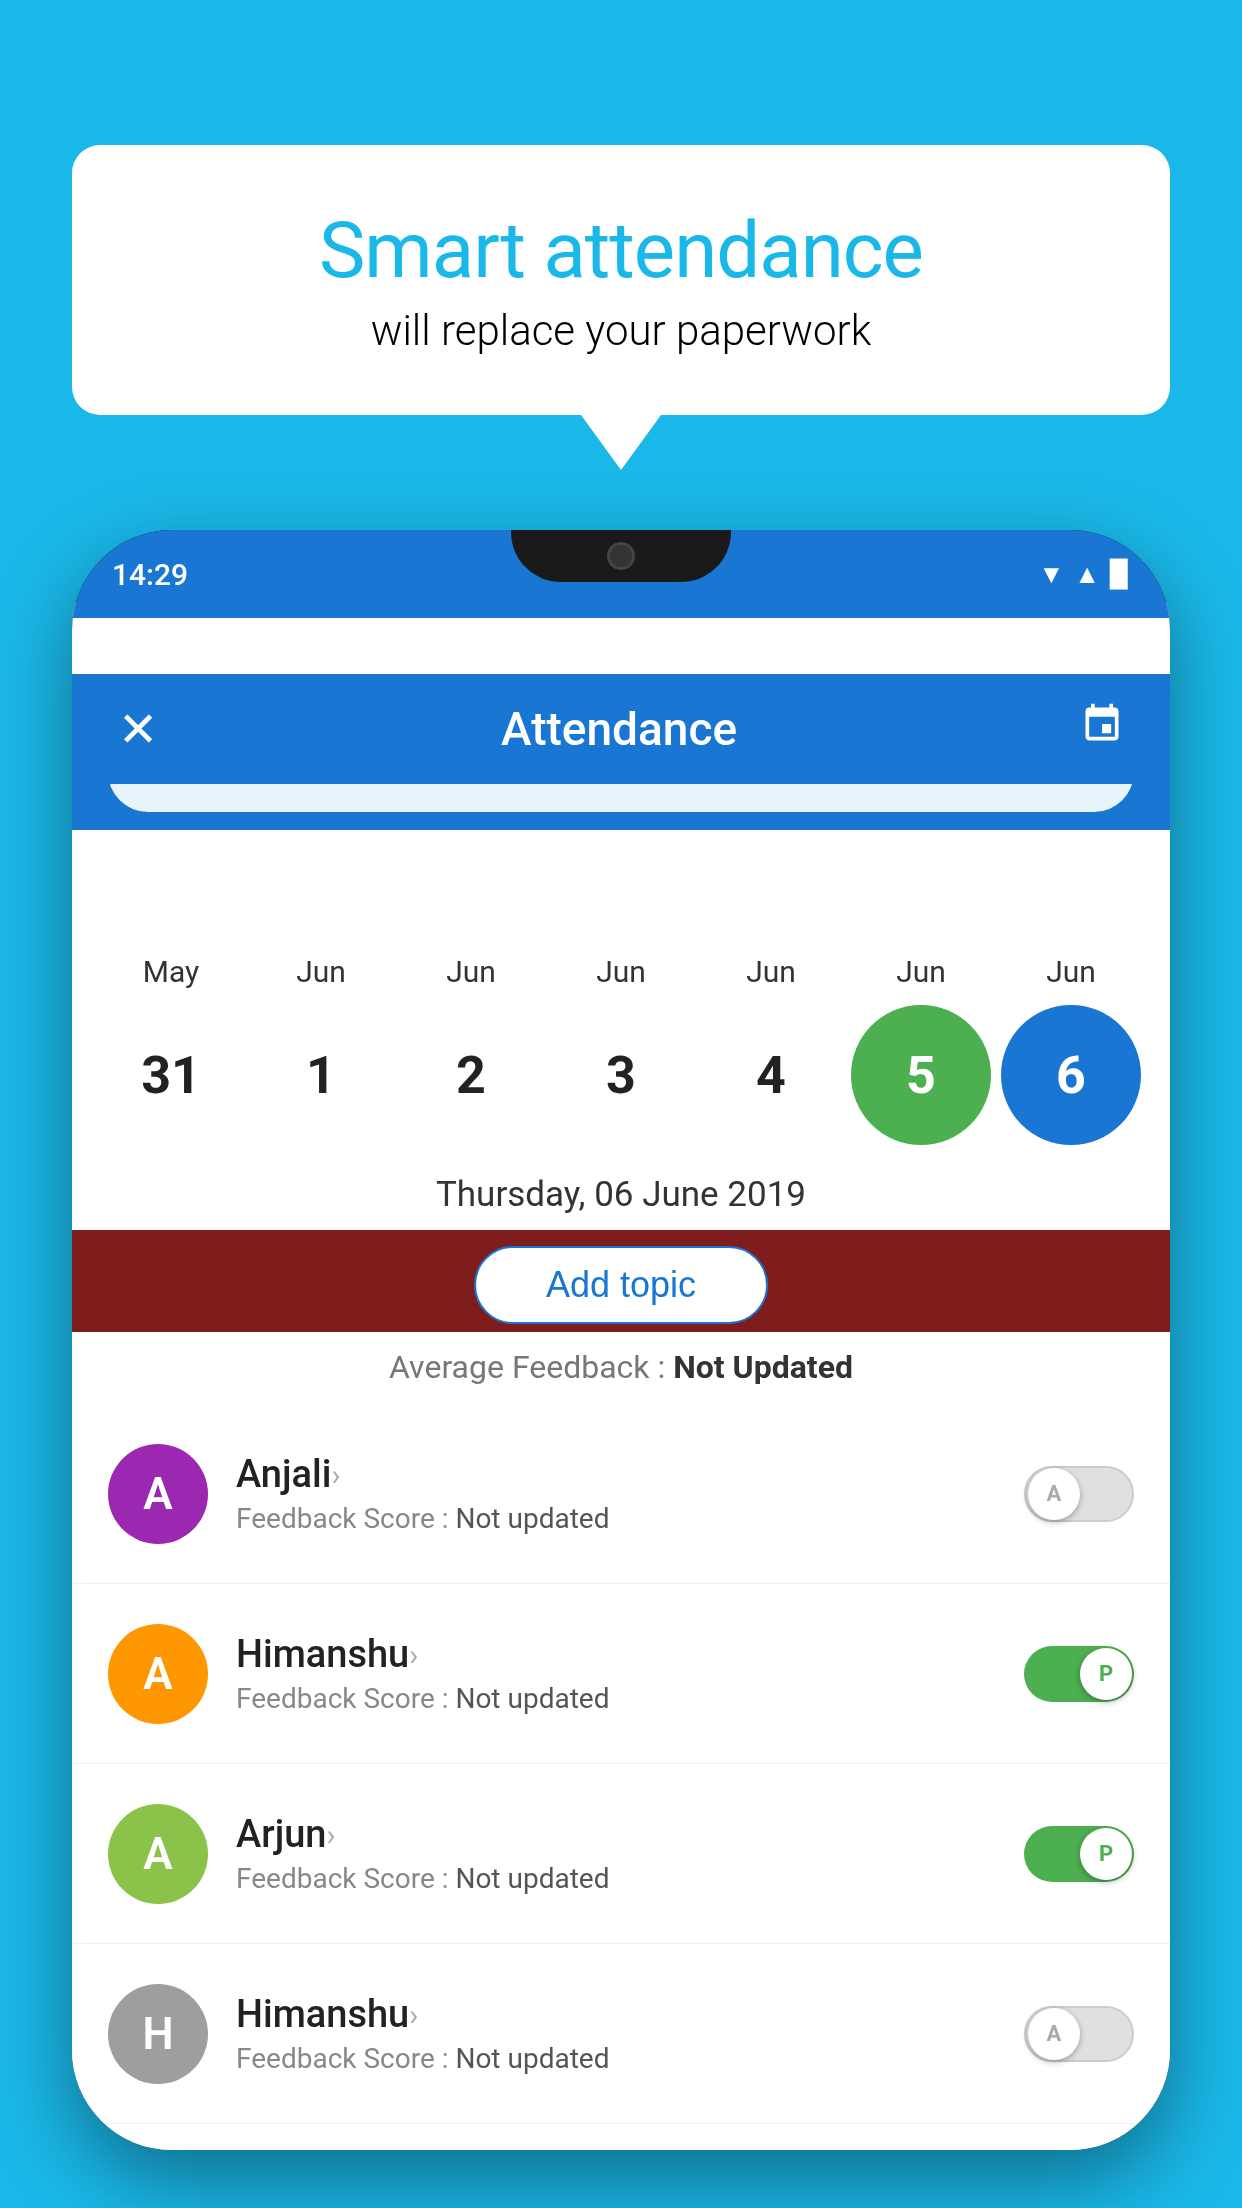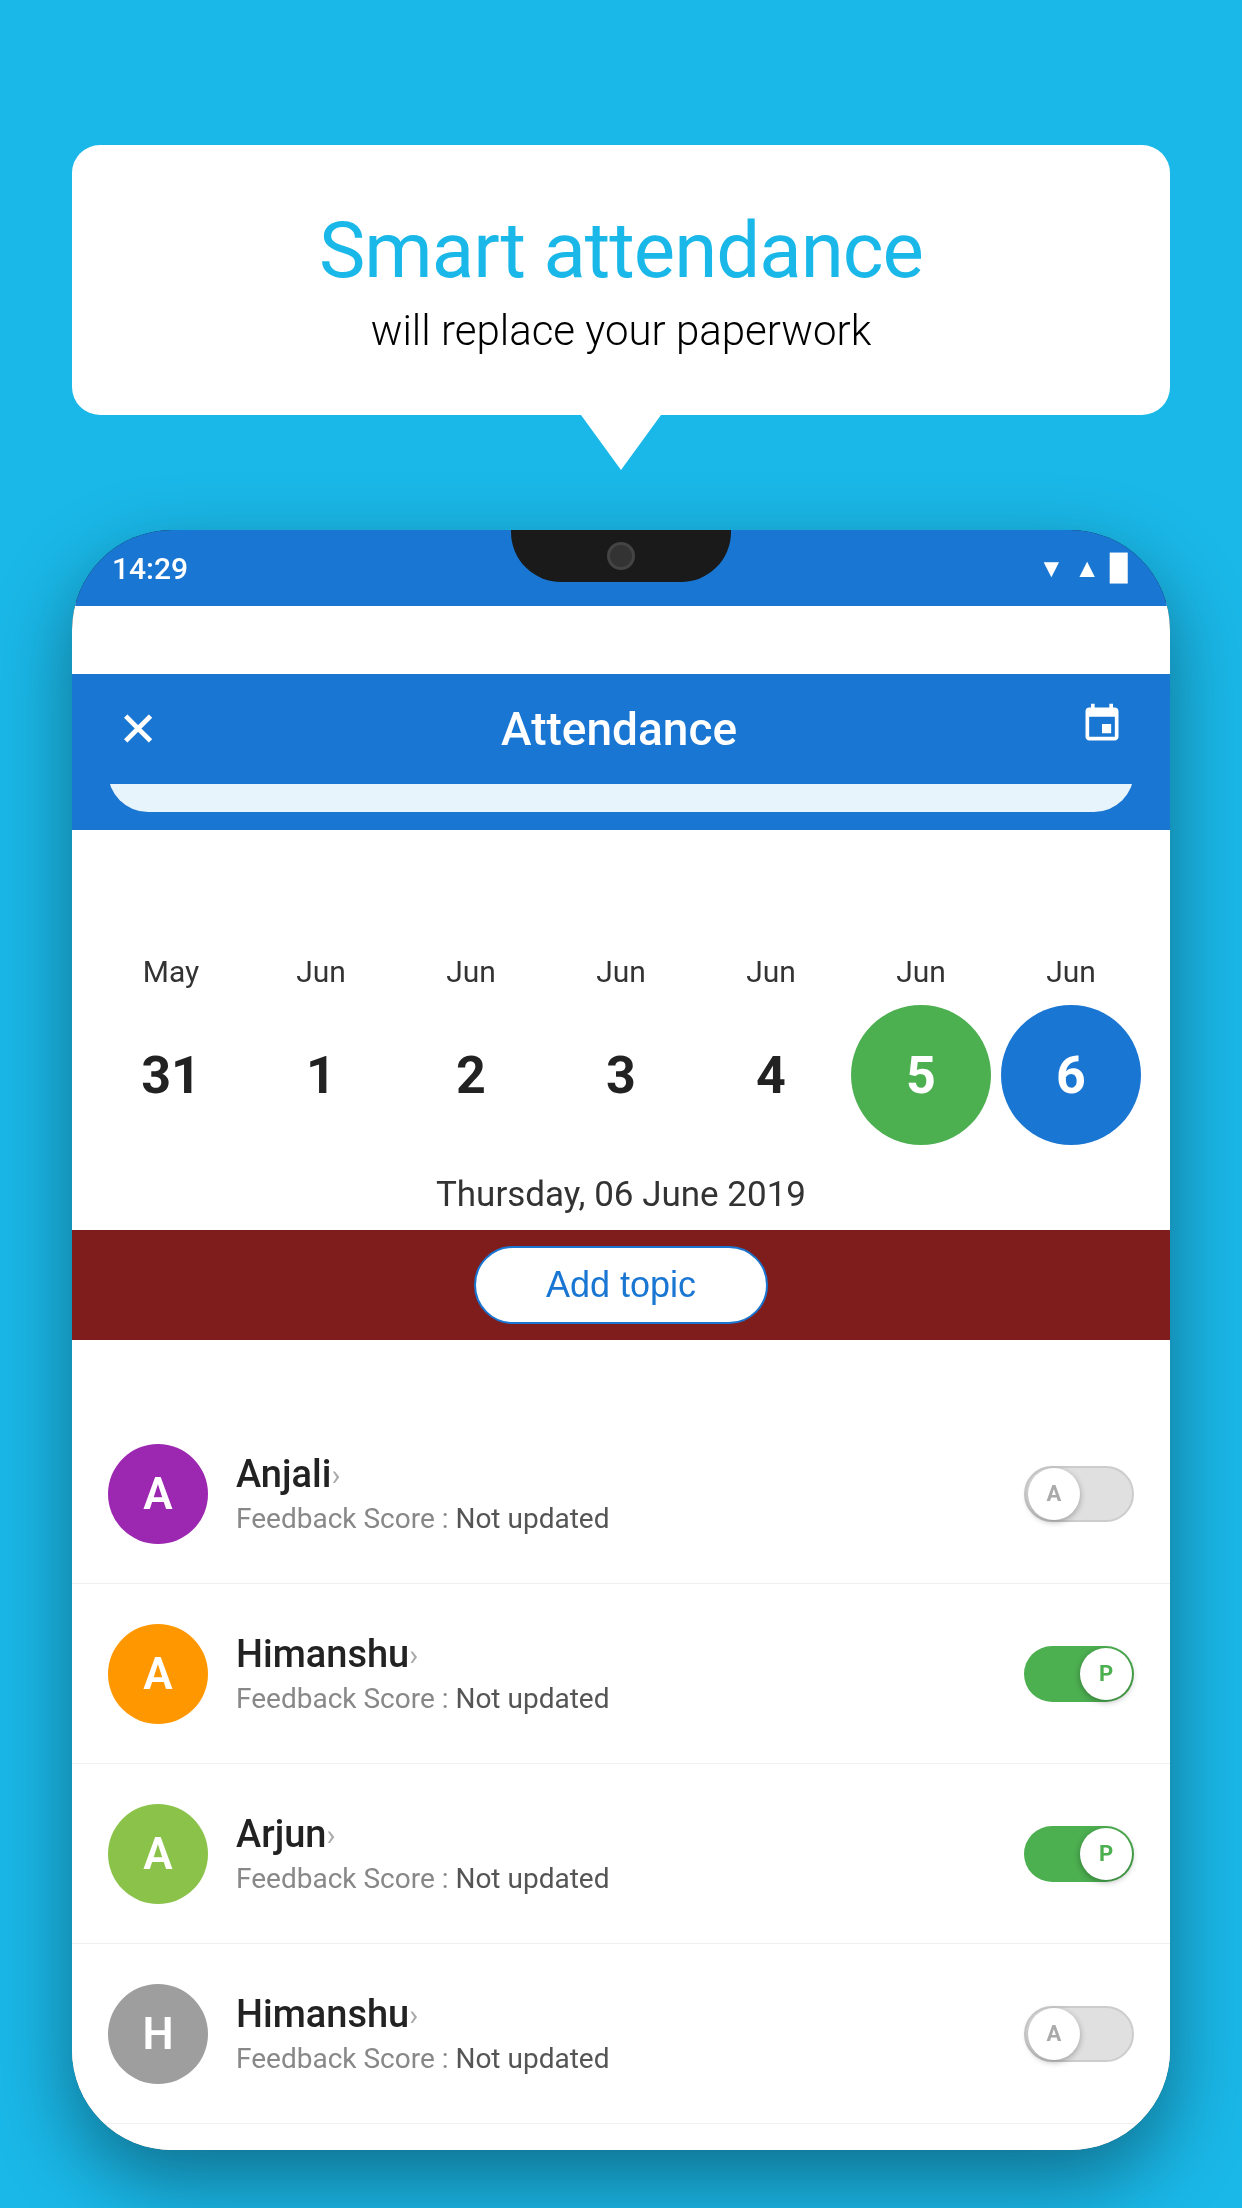--- a/index.html
+++ b/index.html
@@ -67,21 +67,21 @@
       overflow: hidden;
       box-shadow: 0 30px 80px rgba(0,0,0,0.4);
     }
 
     
     .phone-notch-bar {
       position: absolute;
       top: 0;
       left: 0;
       right: 0;
-      height: 76px;
+      height: 88px;
       background: #1976d2;
       display: flex;
       align-items: center;
       justify-content: space-between;
       padding: 0 40px;
       z-index: 10;
     }
 
     .phone-notch {
       position: absolute;
@@ -524,20 +524,25 @@
     </div>
 
     <div class="date-info">
       <span class="date-full">Thursday, 06 June 2019</span>
     </div>
 
     <div class="add-topic-container">
       <button class="add-topic-btn">Add topic</button>
     </div>
 
+    <div class="avg-feedback">
+      <span class="avg-feedback-text">
+        <span>Average Feedback : </span><span class="avg-feedback-value">Not Updated</span>
+      </span>
+    </div>
 
     <div class="student-list">
 
       <div class="student-item">
         <div class="student-avatar" style="background:#9c27b0;">A</div>
         <div class="student-info">
           <div class="student-name-row">
             <span class="student-name">Anjali</span>
             <span class="student-chevron">›</span>
           </div>

